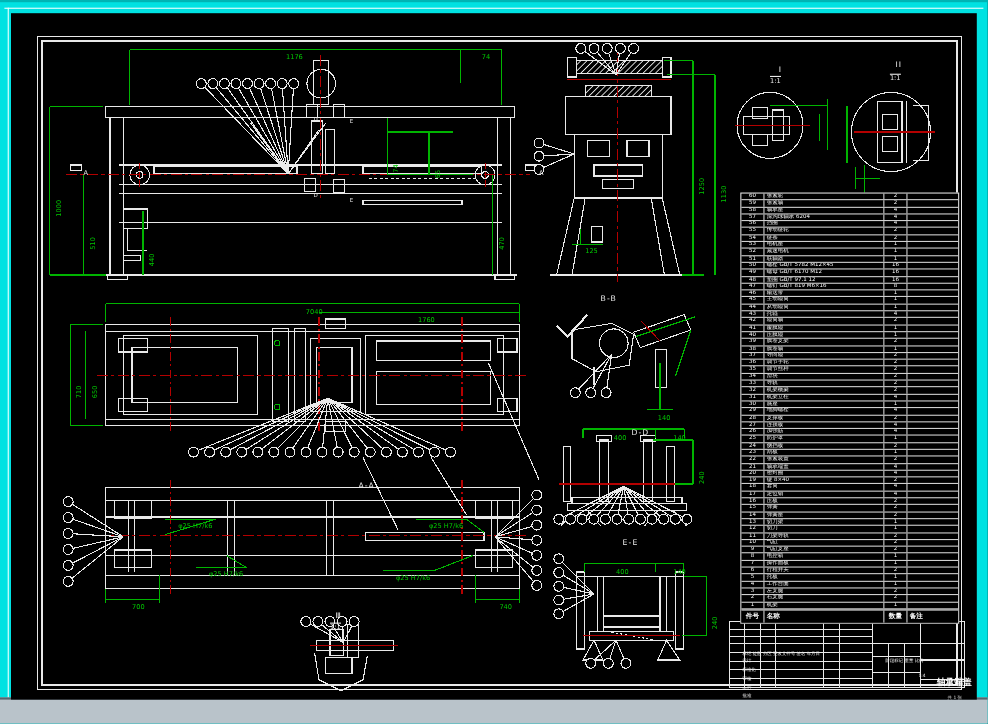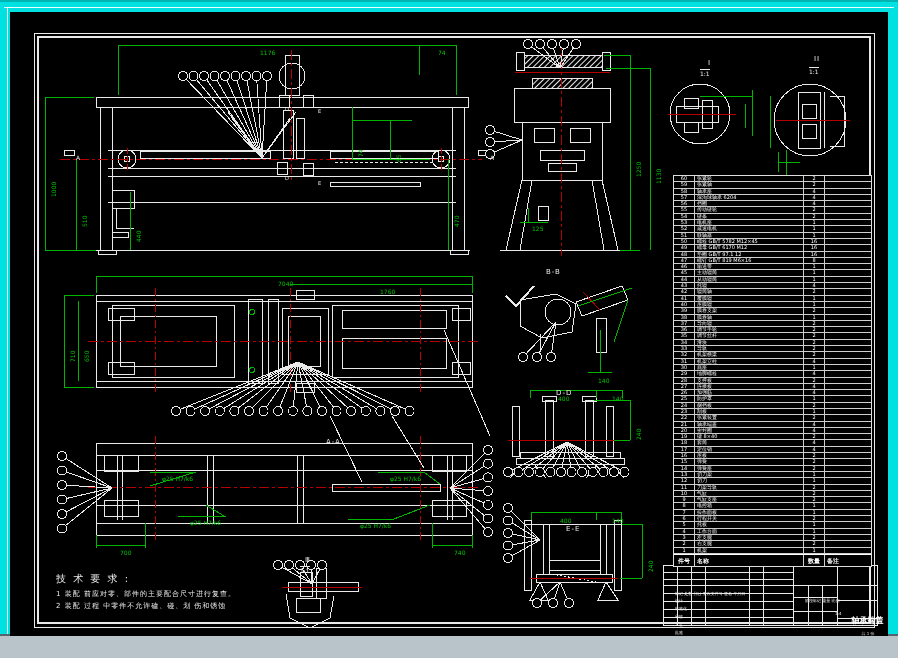--- a/index.html
+++ b/index.html
@@ -505,40 +505,35 @@
 <span class="t g" style="left:548px;top:384px">400</span>
 <span class="t g" style="left:602px;top:384px">140</span>
 <span class="t g v" style="left:626px;top:428px">240</span>
 <span class="t g" style="left:550px;top:506px">400</span>
 <span class="t g" style="left:602px;top:506px">140</span>
 <span class="t g v" style="left:638px;top:560px">240</span>
 <span class="t g" style="left:588px;top:366px">140</span>
 
 <span class="t sec" style="left:316px;top:427px">A-A</span>
 <span class="t sec" style="left:536px;top:257px">B-B</span>
-<span class="t sec" style="left:546px;top:378px">D-D</span>
-<span class="t sec" style="left:556px;top:514px">E-E</span>
+<span class="t sec" style="left:564px;top:378px">D-D</span>
+<span class="t sec" style="left:556px;top:478px">E-E</span>
 <span class="t sec" style="left:698px;top:48px">I</span>
 <span class="t scale" style="left:690px;top:57px">1:1</span>
 <span class="t sec" style="left:804px;top:44px">II</span>
 <span class="t scale" style="left:799px;top:55px">1:1</span>
 <span class="t sec" style="left:295px;top:545px">Ⅲ</span>
 <span class="t scale" style="left:290px;top:554px">1:1</span>
 <span class="t tinyA" style="left:66px;top:143px">A</span>
 <span class="t tinyA" style="left:480px;top:143px">A</span>
 <span class="t tinyDE" style="left:275px;top:95px">D</span>
 <span class="t tinyDE" style="left:308px;top:97px">E</span>
 <span class="t tinyDE" style="left:275px;top:164px">D</span>
 <span class="t tinyDE" style="left:308px;top:169px">E</span>
 
-<div class="tech">
-  <div class="tt">技 术 要 求 :</div>
-  <div class="tl">1 装配 前应对零、部件的主要配合尺寸进行复查。</div>
-  <div class="tl">2 装配 过程 中零件不允许磕、碰、划 伤和锈蚀</div>
-</div>
 
 <div class="ptable" id="ptable">
       <div class="prow">
         <div class="pc n">60</div>
         <div class="pc nm">张紧轮</div>
         <div class="pc q">2</div>
         <div class="pc rm"></div>
       </div>
       <div class="prow">
         <div class="pc n">59</div>

